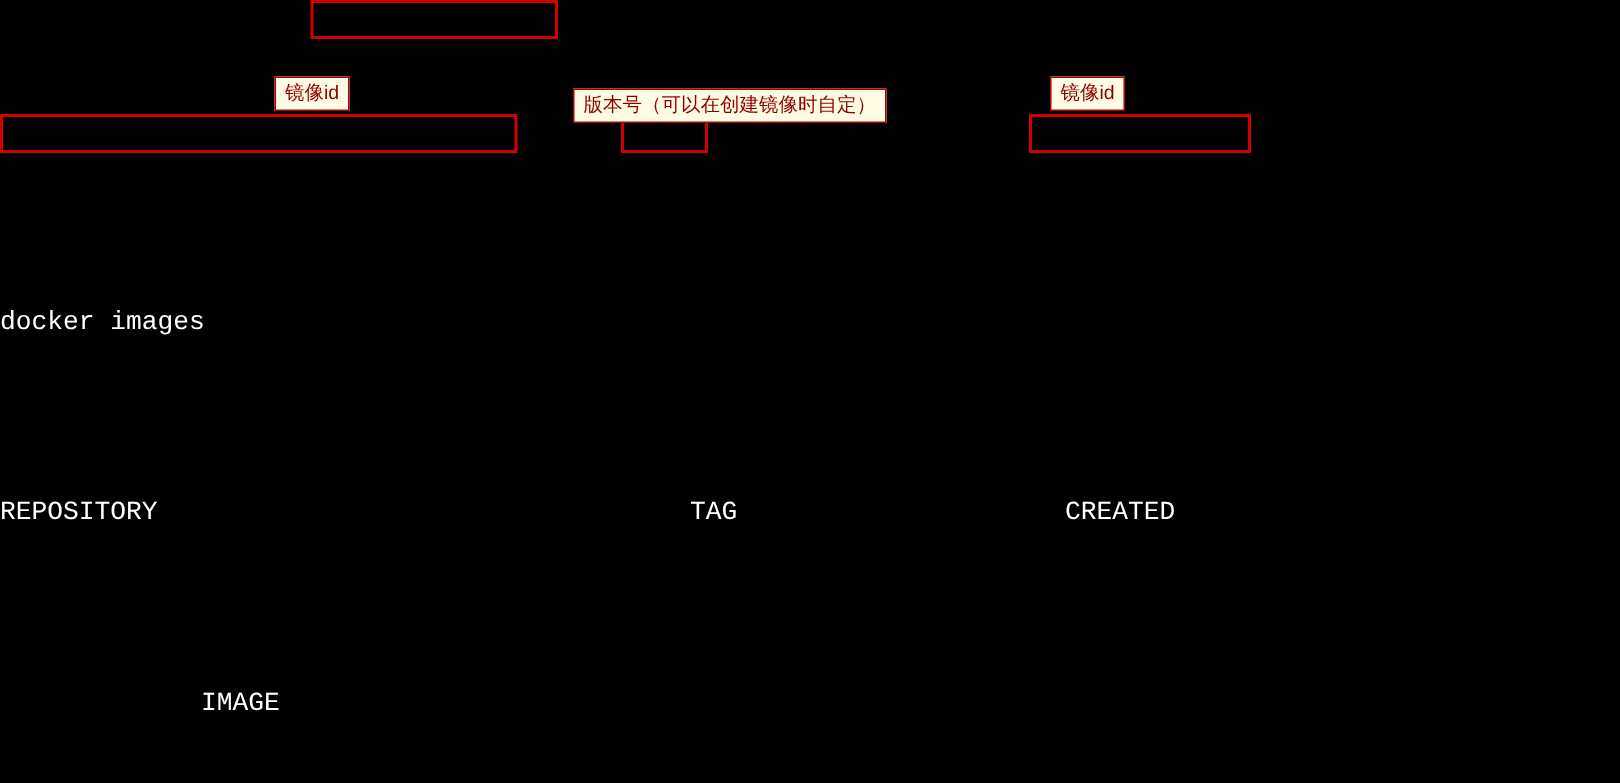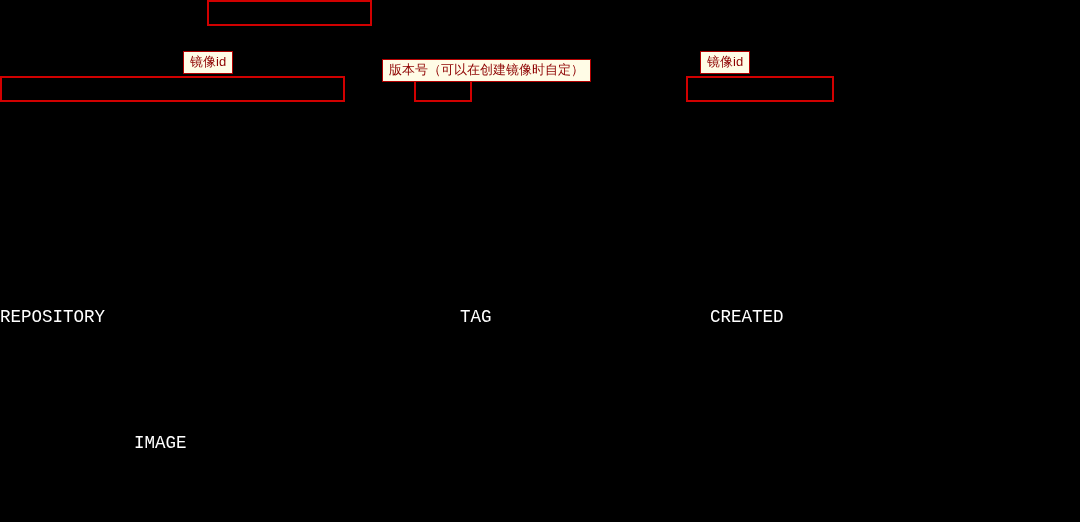--- a/index.html
+++ b/index.html
@@ -47,21 +47,21 @@
   </style>
 </head>
 <body>
 
 
 
 <div class="terminal">
 
   
   <div class="row-line">
-    
+    <span>docker images</span>
   </div>
 
   
   <div class="row-line">
     <span class="col-repo">REPOSITORY</span><span class="col-tag">TAG</span><span class="col-created">CREATED</span>
   </div>
 
   
   <div class="row-line">
     <span class="wrap-ago"> </span><span class="col-size">IMAGE</span>

